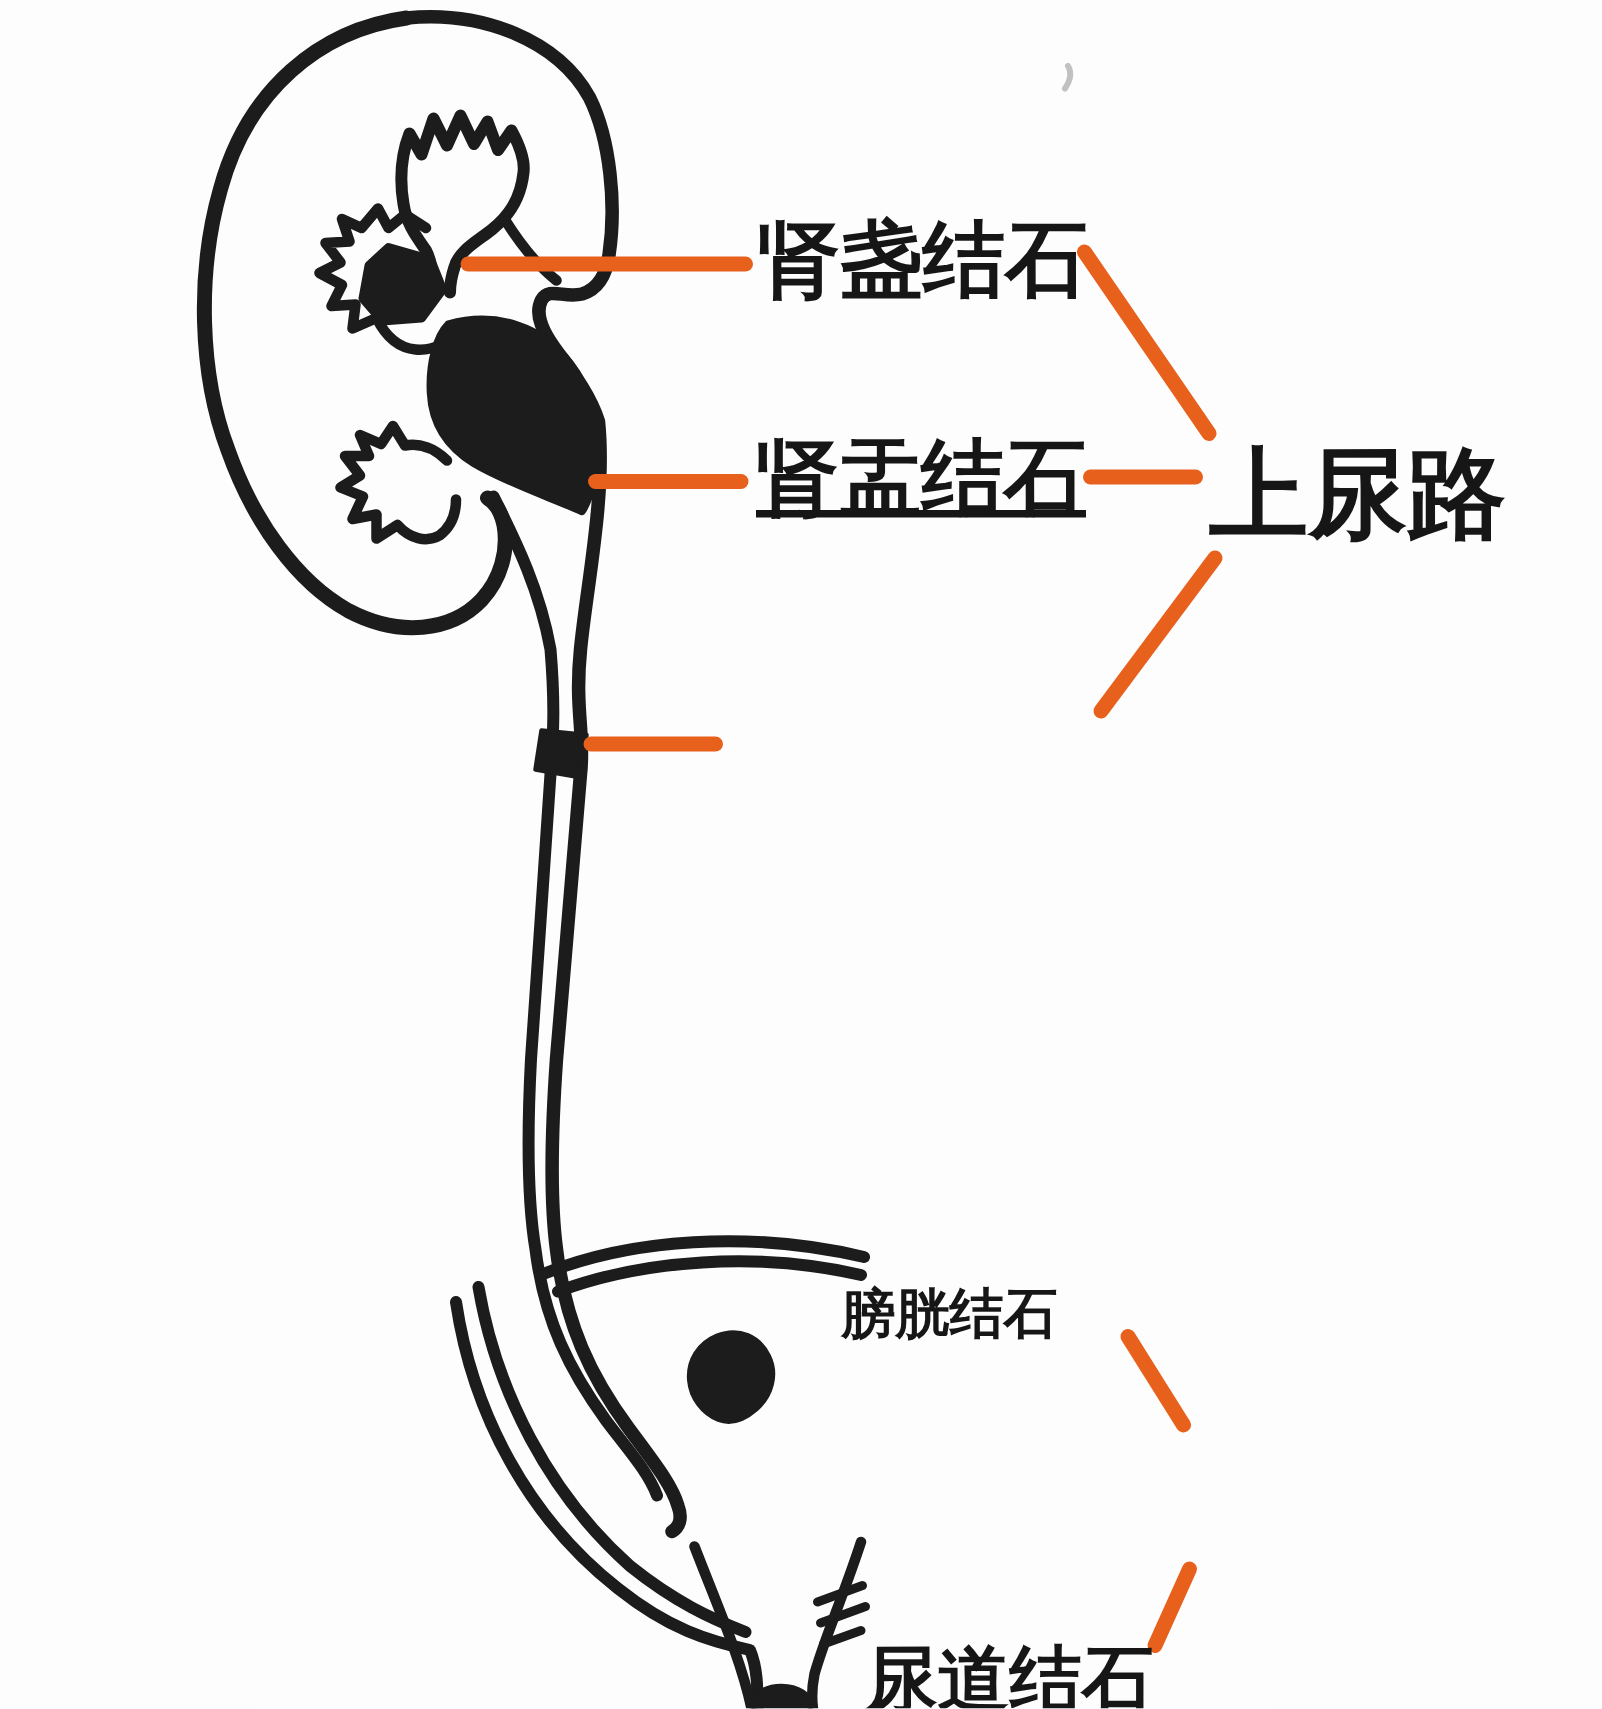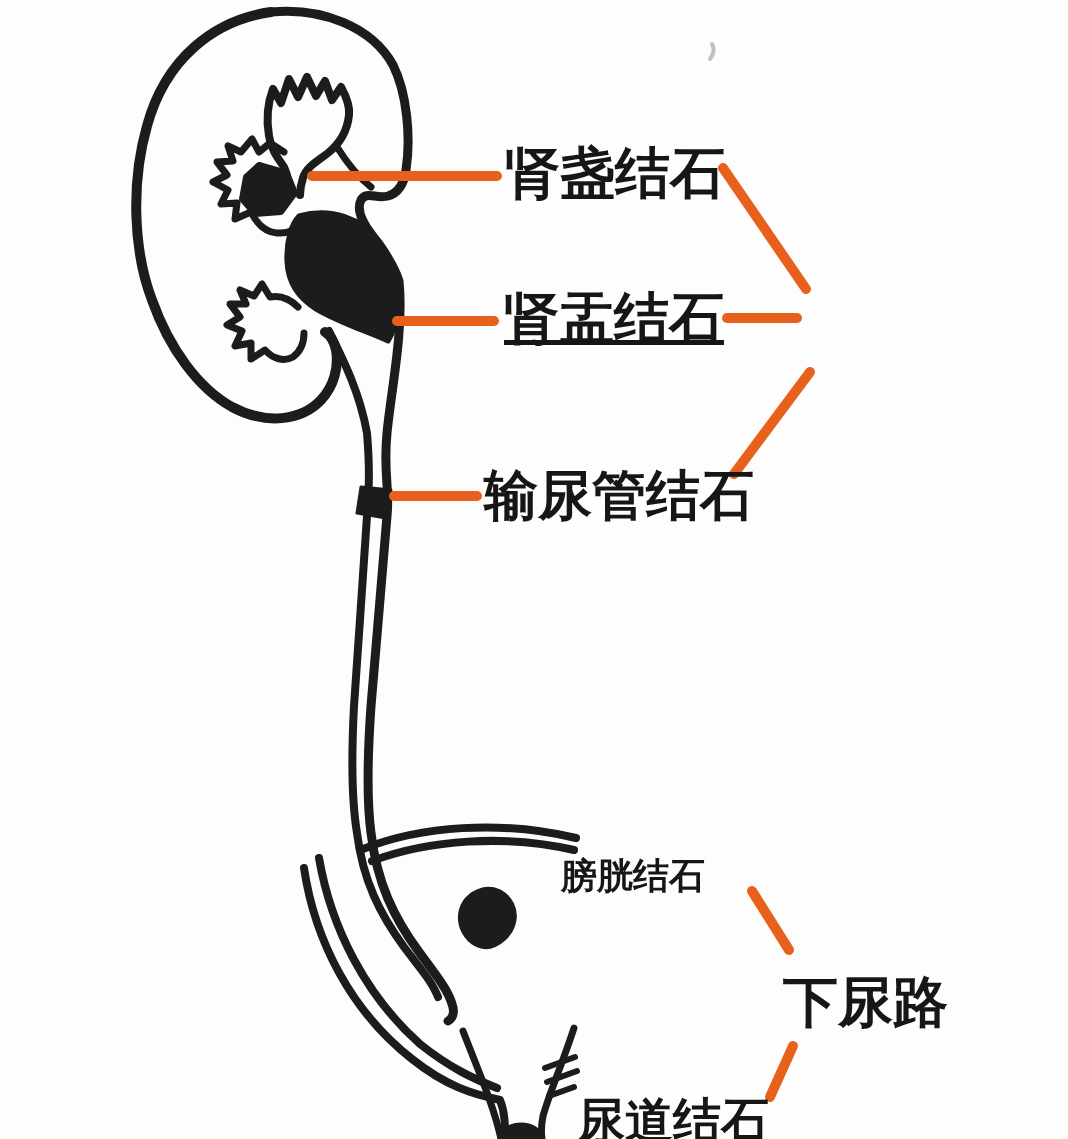--- a/index.html
+++ b/index.html
@@ -83,18 +83,17 @@
     <path class="accent-line" d="M397,321 L494,321"></path>
     <path class="accent-line" d="M727,318 L797,318"></path>
     <path class="accent-line" d="M810,372 L734,474"></path>
     <path class="accent-line" d="M394,496 L477,496"></path>
     <path class="accent-line" d="M752,891 L789,950"></path>
     <path class="accent-line" d="M793,1046 L770,1097"></path>
   </svg>
 
   <div class="label lab-calyx">肾盏结石</div>
   <div class="label lab-pelvis">肾盂结石</div>
-  <div class="label lab-ureter">输尿管结石</div>
+  <div class="label lab-upper">上尿路</div>
   <div class="label lab-bladder">膀胱结石</div>
-  <div class="label lab-lower">下尿路</div>
   <div class="label lab-urethra">尿道结石</div>
 
 </div>
 
 </body></html>

